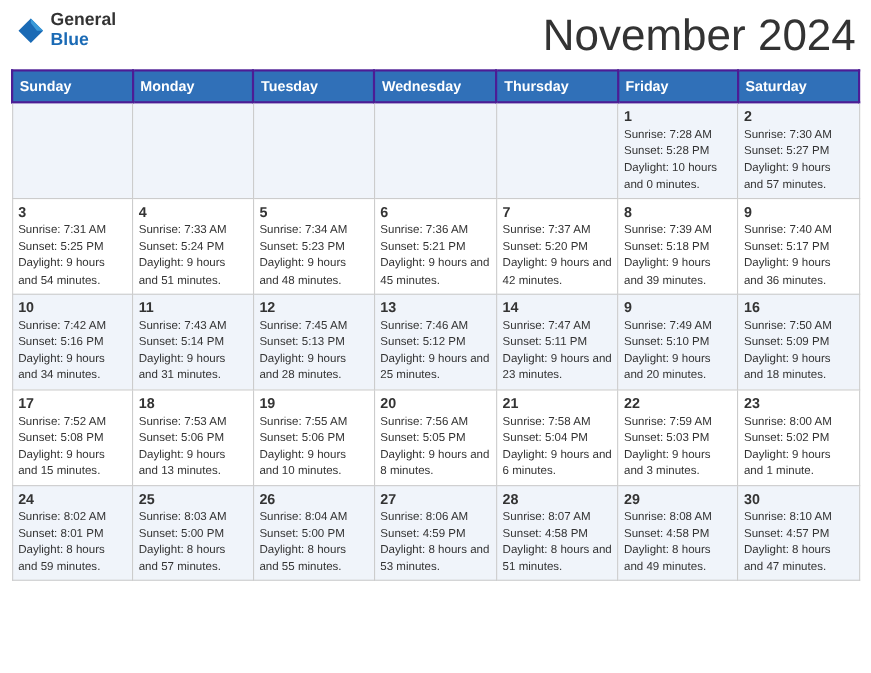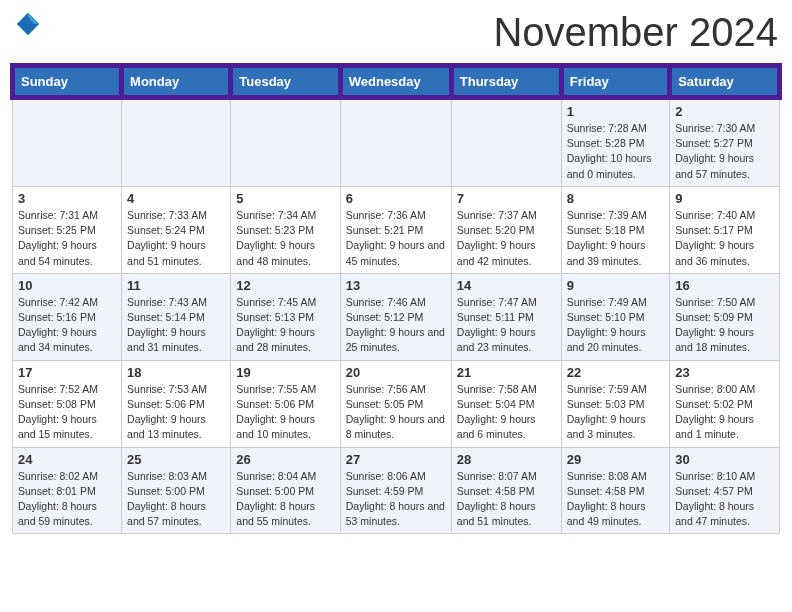--- a/index.html
+++ b/index.html
@@ -57,21 +57,21 @@
       width: 100%;
       border-collapse: collapse;
     }
     thead tr th {
       background-color: #3070b8;
       color: #fff;
       text-align: left;
       padding: 6px 6px;
       font-size: 13px;
       font-weight: bold;
-      border: 5px solid #4c1d95;
+      border: 2px solid #4c1d95;
     }
     tbody tr td {
       vertical-align: top;
       border: 1px solid #ccc;
       padding: 4px 5px;
       font-size: 11px;
       color: #333;
       width: 113px;
       min-height: 80px;
       background: #fff;
@@ -100,20 +100,24 @@
   </style>
 </head>
 <body>
 
 <div class="header">
   <div class="logo">
     <svg class="logo-icon" viewBox="0 0 40 40" xmlns="http://www.w3.org/2000/svg">
       <polygon points="20,4 36,20 20,36 4,20" fill="#1a6ab5"></polygon>
       <polygon points="20,4 36,20 28,20 20,10" fill="#3a9ad9"></polygon>
     </svg>
+    <div class="logo-text">
+      <span class="logo-general">General</span>
+      <span class="logo-blue">Blue</span>
+    </div>
   </div>
   <div class="title-block">
     <div class="month-title">November 2024</div>
   </div>
 </div>
 
 <table>
   <thead>
     <tr>
     <th>Sunday</th>

